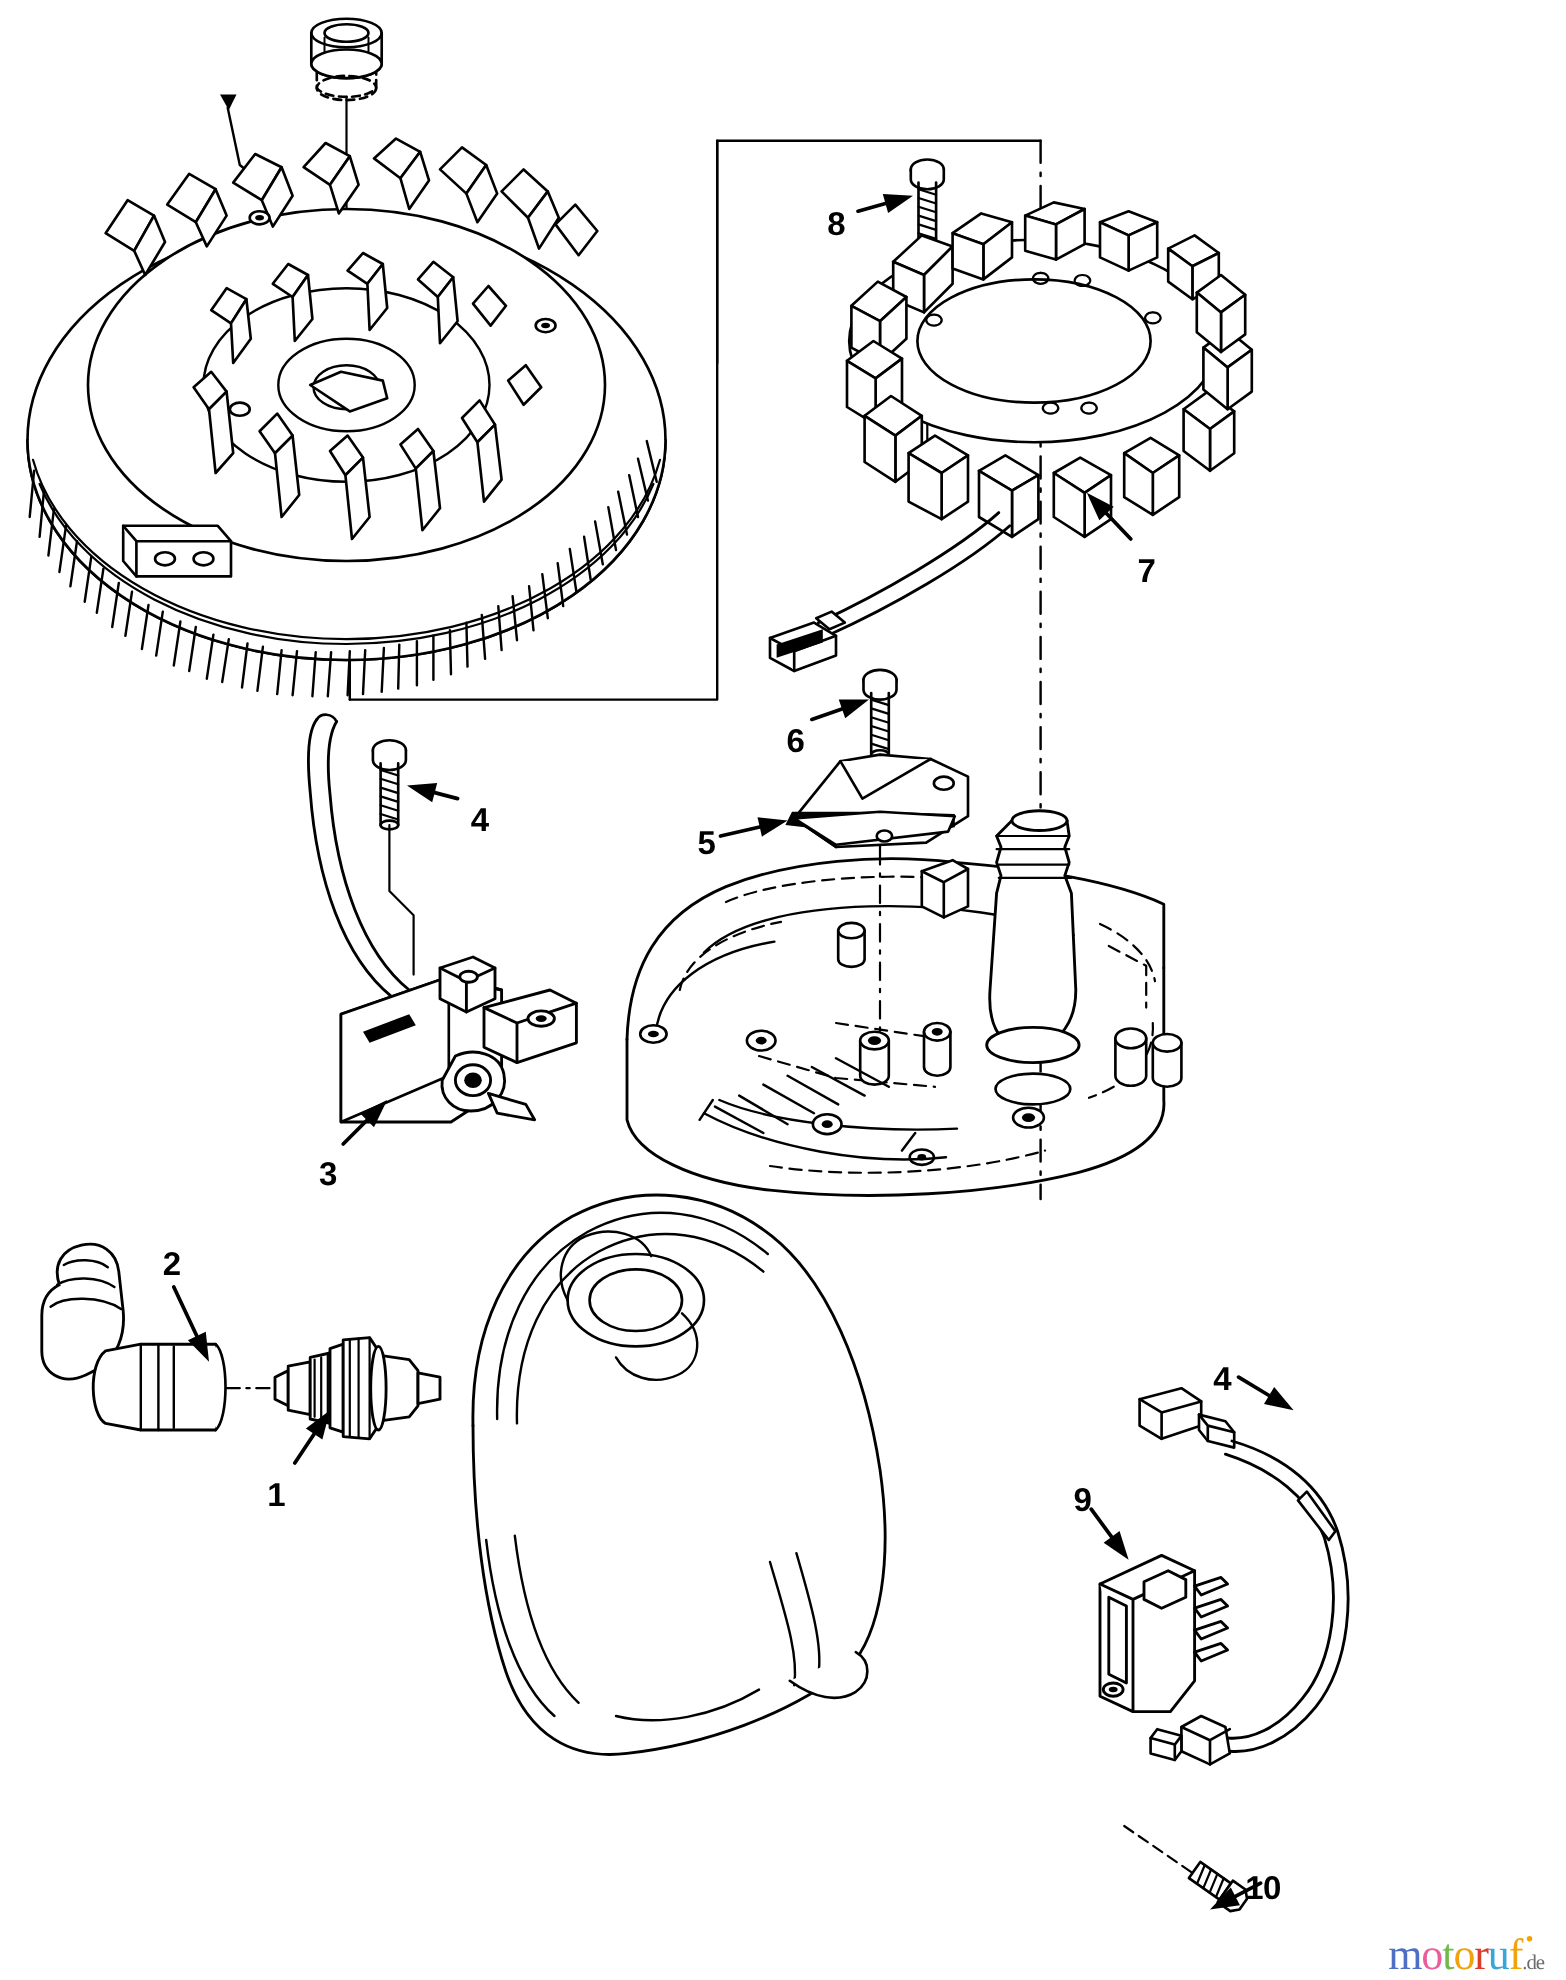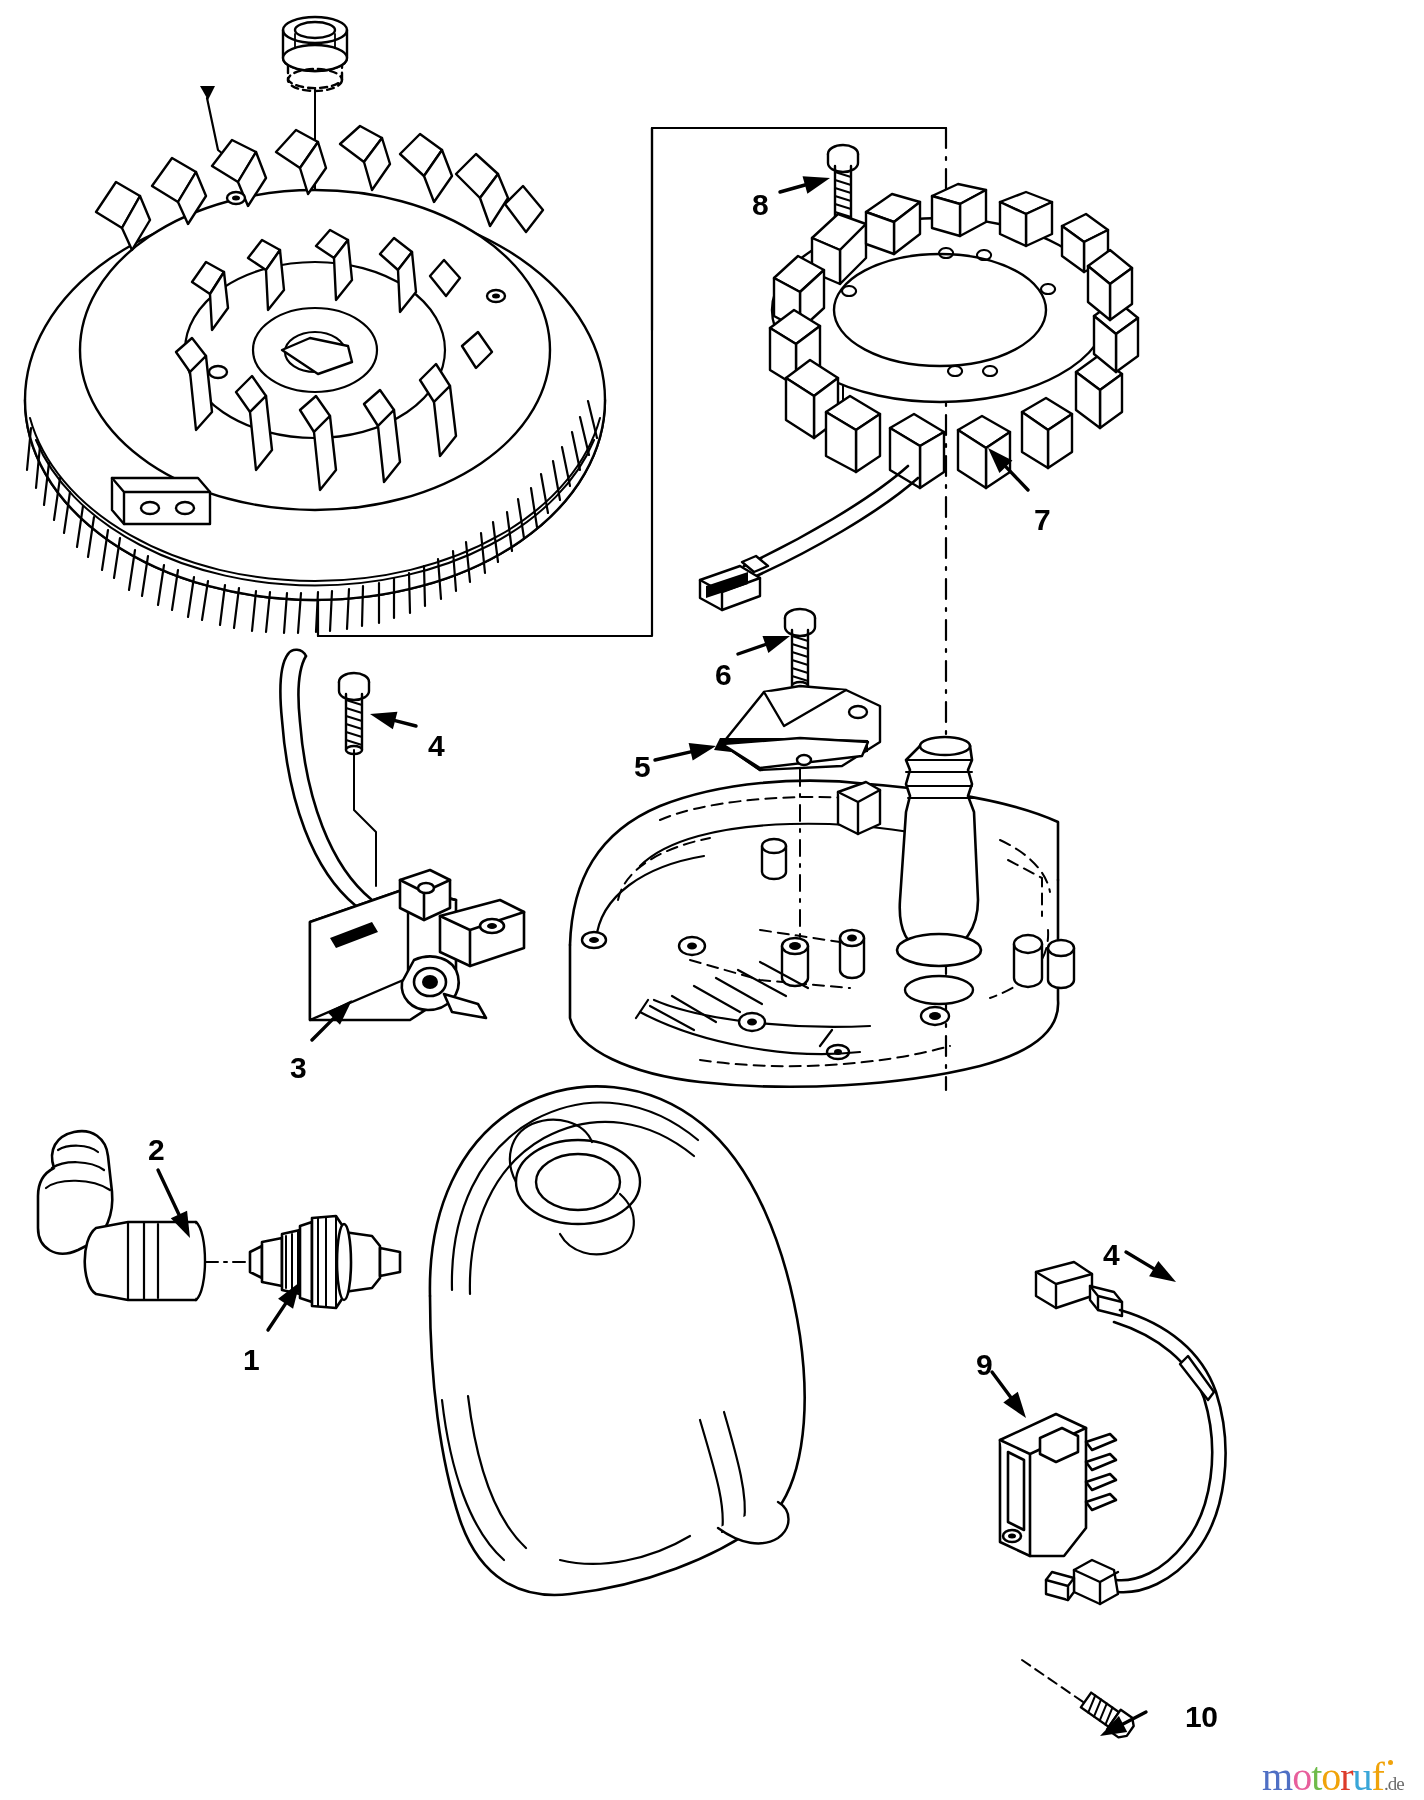--- a/index.html
+++ b/index.html
@@ -502,21 +502,21 @@
   <div id="callout-layer">
       <div class="callout" style="left: 243px; top: 1345px;">1</div>
       <div class="callout" style="left: 148px; top: 1135px;">2</div>
       <div class="callout" style="left: 290px; top: 1053px;">3</div>
       <div class="callout" style="left: 428px; top: 731px;">4</div>
       <div class="callout" style="left: 634px; top: 752px;">5</div>
       <div class="callout" style="left: 715px; top: 660px;">6</div>
       <div class="callout" style="left: 1034px; top: 505px;">7</div>
       <div class="callout" style="left: 752px; top: 190px;">8</div>
       <div class="callout" style="left: 976px; top: 1350px;">9</div>
-      <div class="callout" style="left: 1185px; top: 1702px;">10</div>
+      <div class="callout" style="left: 1132px; top: 1702px;">10</div>
       <div class="callout" style="left: 1103px; top: 1240px;">4</div>
     </div>
 
   <div id="wm">
     <span id="wm-letters"><span class="c" style="color: rgb(79, 111, 196);">m</span><span class="c" style="color: rgb(232, 95, 156);">o</span><span class="c" style="color: rgb(111, 187, 74);">t</span><span class="c" style="color: rgb(240, 163, 10);">o</span><span class="c" style="color: rgb(221, 59, 42);">r</span><span class="c" style="color: rgb(58, 166, 216);">u</span><span class="c" style="color: rgb(240, 163, 10);">f</span></span><span class="de" id="wm-de" style="color: rgb(107, 107, 107);">.de</span>
     <span class="dot"></span>
   </div>
 
 </div>
 

